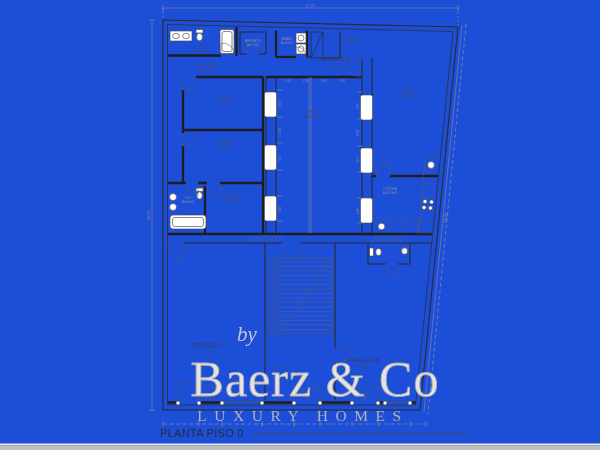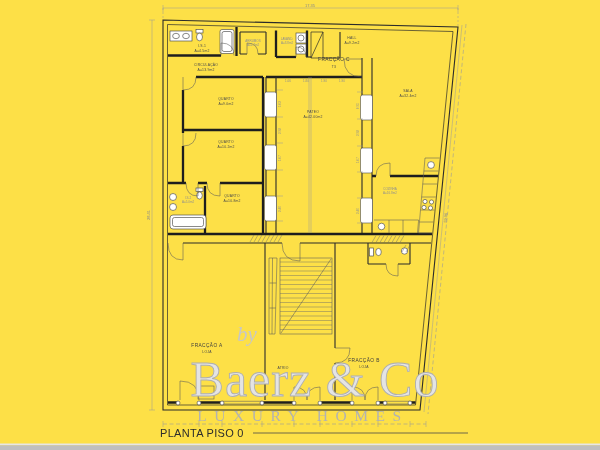--- a/index.html
+++ b/index.html
@@ -1,16 +1,16 @@
 <!DOCTYPE html>
 <html><head>
 <meta charset="utf-8">
 <style>
   html,body{margin:0;padding:0;background:#ffffff;}
-  .page{position:relative;width:600px;height:450px;background:#fde047;overflow:hidden;
+  .page{position:relative;width:600px;height:450px;background:#1d4ed8;overflow:hidden;
         font-family:"Liberation Sans", sans-serif;}
   svg{position:absolute;left:0;top:0;}
   svg text{font-family:"Liberation Sans", sans-serif;fill:#4a4a4a;}
   .rs{font-size:3.4px;text-anchor:middle;letter-spacing:.2px;}
   .tiny{font-size:3px;text-anchor:middle;fill:#8f8f8f;}
   .dt{font-size:4px;text-anchor:middle;fill:#8a8a8a;}
   .frac{font-size:4.8px;text-anchor:middle;letter-spacing:.4px;fill:#3d3d3d;}
   .wl{stroke:#2b2b2b;stroke-width:1.1;fill:none;}
   .wlt{stroke:#2b2b2b;stroke-width:.7;fill:none;}
   .part{stroke:#1e1e1e;stroke-width:2.3;fill:none;}

